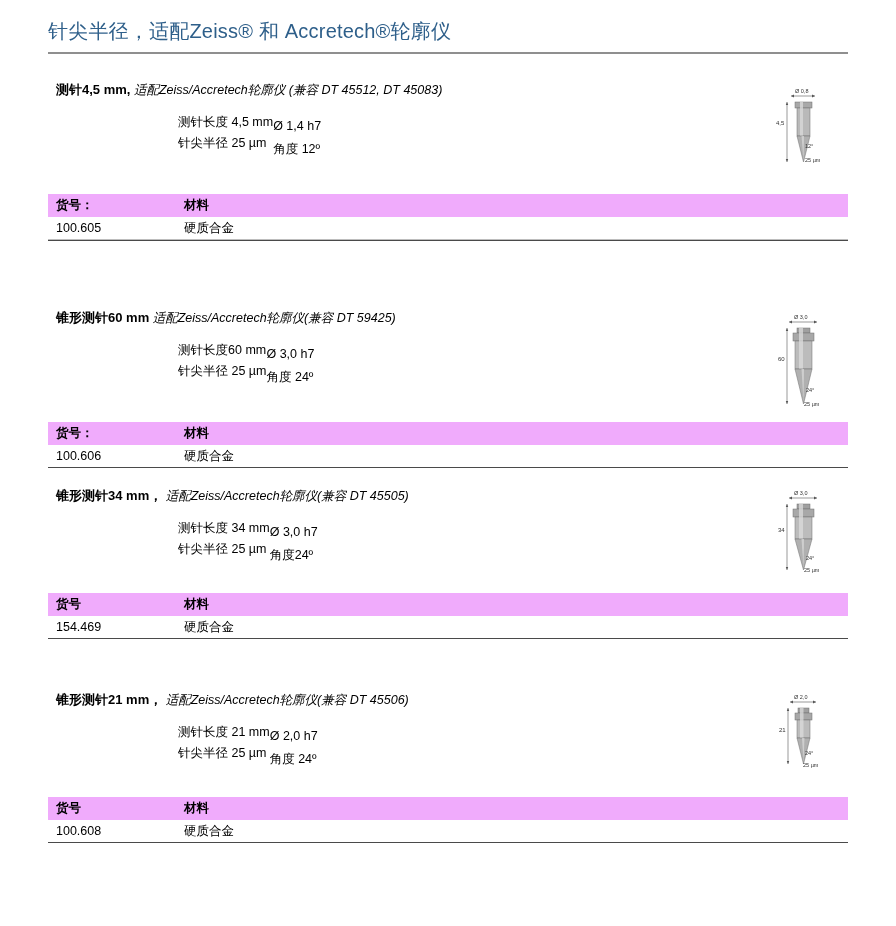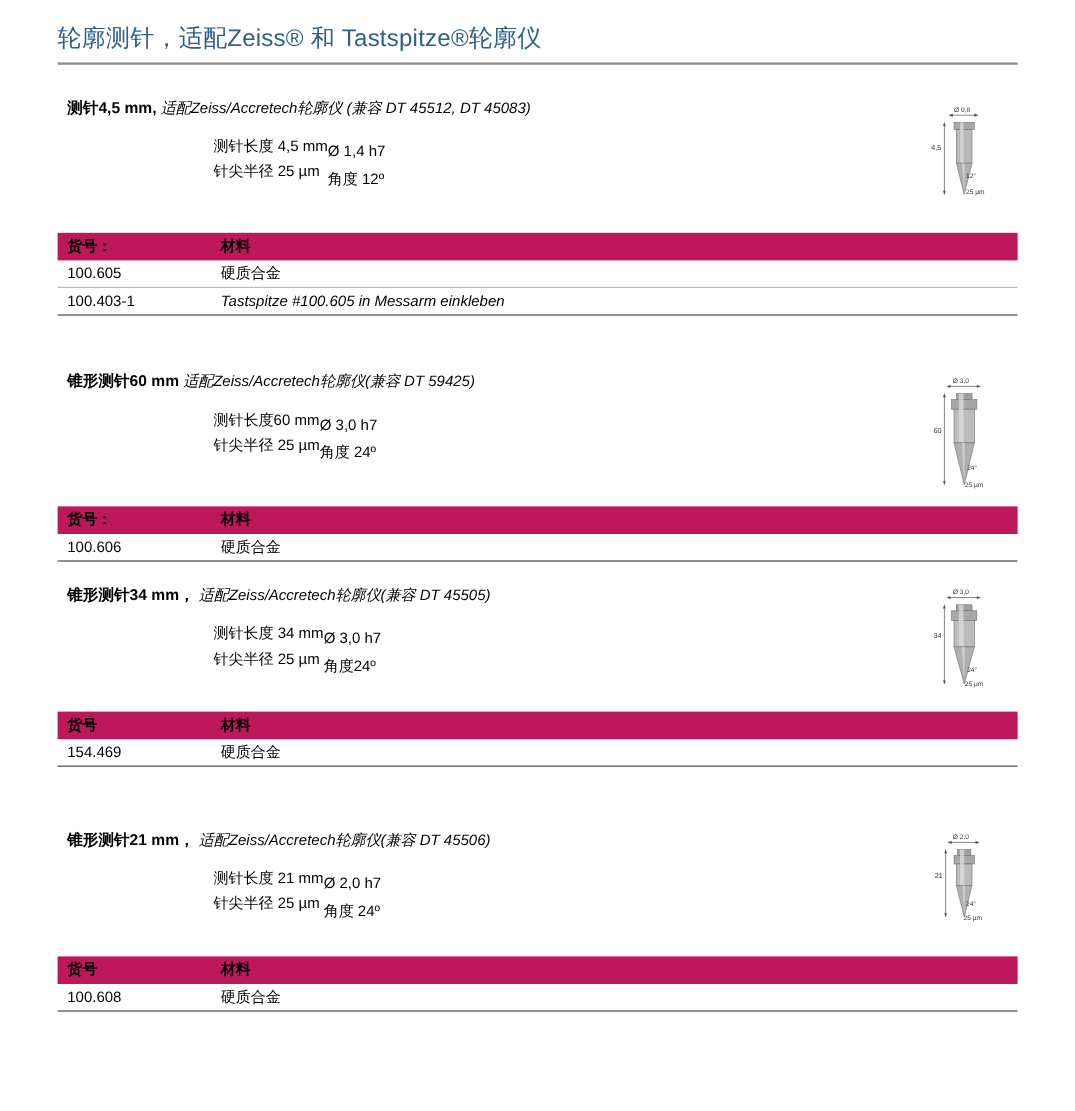--- a/index.html
+++ b/index.html
@@ -86,21 +86,21 @@
     left: 0;
     width: 800px;
   }
   .trow {
     display: flex;
     font-size: 12.5px;
     height: 22px;
     align-items: center;
   }
   .trow.head {
-    background: #be185d;
+    background: #f0abfc;
     font-weight: bold;
     height: 23px;
   }
   .c1 { width: 130px; padding-left: 8px; box-sizing: border-box; }
   .c2 { flex: 1; padding-left: 6px; box-sizing: border-box; }
   .c2.italic { font-style: italic; }
   .rule-thin {
     height: 1px;
     background: #bdbdbd;
     width: 800px;
@@ -130,21 +130,21 @@
     fill: #333;
     font-family: "Liberation Sans", sans-serif;
   }
 </style>
 </head>
 <body>
 
 <div class="page">
 
   <div class="page-header">
-    <div class="page-title">轮廓测针，适配Zeiss® 和 Tastspitze®轮廓仪</div>
+    <div class="page-title">针尖半径，适配Zeiss® 和 Accretech®轮廓仪</div>
   </div>
   <div class="header-rule"></div>
 
   <div class="product" style="top:82px;">
     <div class="prod-title">
       <b>测针4,5 mm,</b><span class="light"> 适配Zeiss/Accretech轮廓仪 (兼容 DT 45512, DT 45083)</span>
     </div>
 
     <div class="specs">
       <div class="specs-col">
@@ -160,24 +160,20 @@
     <div class="table" style="top:112px;">
       <div class="trow head">
         <div class="c1">货号：</div>
         <div class="c2">材料</div>
       </div>
       <div class="trow">
         <div class="c1">100.605</div>
         <div class="c2">硬质合金</div>
       </div>
       <div class="rule-thin"></div>
-      <div class="trow">
-        <div class="c1">100.403-1</div>
-        <div class="c2 italic">Tastspitze #100.605 in Messarm einkleben</div>
-      </div>
       <div class="rule-bottom"></div>
     </div>
 
     <div class="figure" style="top:-2px;">
       <svg width="105" height="100" viewBox="0 0 105 100">
 
         <line x1="48" y1="16" x2="72" y2="16" stroke="#555" stroke-width="0.6"></line>
         <polygon points="48,16 51,14.6 51,17.4" fill="#555"></polygon>
         <polygon points="72,16 69,14.6 69,17.4" fill="#555"></polygon>
         <text class="fig-label" x="52" y="13">Ø 0,8</text>

